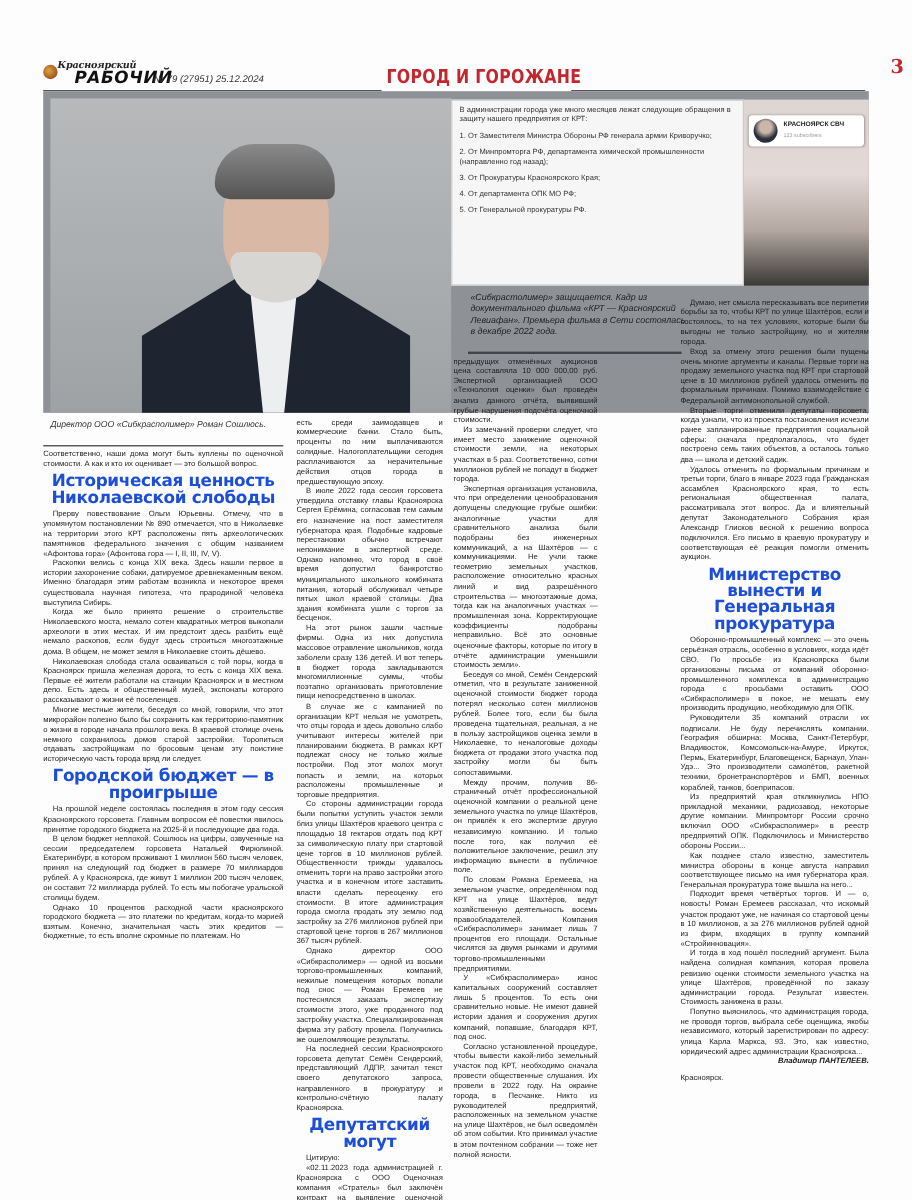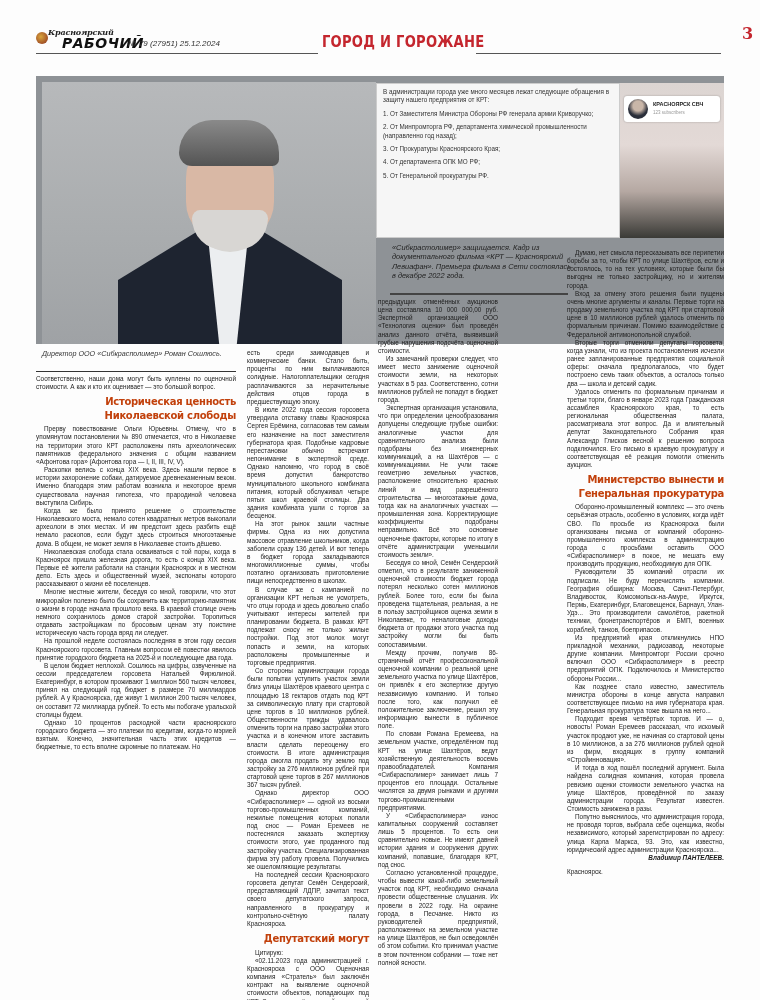--- a/index.html
+++ b/index.html
@@ -1,19 +1,19 @@
 <!DOCTYPE html>
 <html><head>
 <meta charset="utf-8">
 <style>
   * { box-sizing: border-box; margin: 0; padding: 0; }
   html, body { width: 760px; height: 1000px; background: #fdfdfd; overflow: hidden; }
   body { font-family: "Liberation Sans", sans-serif; color: #1a1a1a; position: relative; }
 
-  .header { position: absolute; left: 36px; top: 22px; width: 688px; height: 32px; text-align: right; }
+  .header { position: absolute; left: 36px; top: 44px; width: 688px; height: 32px; text-align: right; }
   .logo { position: absolute; left: 0; top: 4px; width: 90px; height: 24px; }
   .logo-emblem { position: absolute; left: 0; top: 6px; width: 12px; height: 12px; border-radius: 50%; background: radial-gradient(circle at 40% 40%, #d9a53c, #8a2e1e); }
   .logo-top { position: absolute; left: 12px; top: 1px; font-family: "DejaVu Serif", serif; font-style: italic; font-weight: bold; font-size: 8px; color: #222; letter-spacing: -0.2px; white-space: nowrap; }
   .logo-main { position: absolute; left: 14px; top: 9px; font-family: "DejaVu Sans", sans-serif; font-weight: bold; font-style: italic; font-size: 14px; color: #111; letter-spacing: 0.5px; white-space: nowrap; margin-left: 12px; }
   .issue { position: absolute; left: 92px; top: 17px; font-size: 8px; font-style: italic; color: #333; white-space: nowrap; }
   .hdr-line-left { position: absolute; left: 0; top: 31px; width: 282px; height: 1px; background: #555; }
   .section-title { position: absolute; left: 286px; top: 10px; font-family: "DejaVu Sans", sans-serif; font-weight: bold; font-size: 16px; color: #c4262e; letter-spacing: 0.3px; transform: scaleX(0.82); transform-origin: left; white-space: nowrap; }
   .hdr-line-right { position: absolute; left: 440px; top: 31px; width: 245px; height: 1px; background: #555; }
   .page-num { position: absolute; left: 706px; top: 2px; font-family: "DejaVu Serif", serif; font-weight: bold; font-size: 16px; color: #c4262e; }
 
@@ -34,21 +34,21 @@
   .channel-sub { position: absolute; left: 29px; top: 14px; font-size: 4.5px; color: #999; white-space: nowrap; }
 
   .caption-photo { position: absolute; left: 42px; top: 349px; width: 200px; font-style: italic; font-size: 7.2px; line-height: 9px; color: #333; }
   .cap-rule-1 { position: absolute; left: 36px; top: 371px; width: 200px; height: 1px; background: #333; }
   .caption-ss { position: absolute; left: 392px; top: 243px; width: 180px; font-style: italic; font-size: 7.4px; line-height: 9.4px; color: #222; }
   .cap-rule-2 { position: absolute; left: 390px; top: 293px; width: 178px; height: 2px; background: #444; }
 
   .col { position: absolute; font-size: 6.4px; line-height: 8.15px; text-align: justify; color: #1c1c1c; }
   .col p { text-indent: 8px; }
   .col p.noindent { text-indent: 0; }
-  .col h2 { font-family: "DejaVu Sans", sans-serif; font-weight: bold; font-size: 10px; line-height: 13.5px; color: #c2410c; margin: 4px 0 3px; text-align: right; letter-spacing: -0.3px; transform-origin: left; }
+  .col h2 { font-family: "DejaVu Sans", sans-serif; font-weight: bold; font-size: 14px; line-height: 13.5px; color: #1d4ed8; margin: 4px 0 3px; text-align: center; letter-spacing: -0.3px; transform-origin: left; }
   .col .sig { text-align: right; font-style: italic; font-weight: bold; text-indent: 0; }
   #c1 { left: 36px; top: 375px; width: 200px; }
   #c2 { left: 247px; top: 349px; width: 122px; }
   #c3 { left: 378px; top: 298px; width: 120px; }
   #c4 { left: 503px; top: 249px; width: 0; }
   #c4 { left: 567px; top: 249px; width: 157px; }
 </style>
 </head>
 <body>
 
@@ -97,20 +97,21 @@
 <div class="cap-rule-2"></div>
 
 <div class="col" id="c1">
   <p class="noindent">Соответственно, наши дома могут быть куплены по оценочной стоимости. А как и кто их оценивает — это большой вопрос.</p>
   <h2>Историческая ценность Николаевской слободы</h2>
   <p>Прерву повествование Ольги Юрьевны. Отмечу, что в упомянутом постановлении № 890 отмечается, что в Николаевке на территории этого КРТ расположены пять археологических памятников федерального значения с общим названием «Афонтова гора» (Афонтова гора — I, II, III, IV, V).</p>
   <p>Раскопки велись с конца XIX века. Здесь нашли первое в истории захоронение собаки, датируемое древнекаменным веком. Именно благодаря этим работам возникла и некоторое время существовала научная гипотеза, что прародиной человека выступила Сибирь.</p>
   <p>Когда же было принято решение о строительстве Николаевского моста, немало сотен квадратных метров выкопали археологи в этих местах. И им предстоит здесь разбить ещё немало раскопов, если будут здесь строиться многоэтажные дома. В общем, не может земля в Николаевке стоить дёшево.</p>
   <p>Николаевская слобода стала осваиваться с той поры, когда в Красноярск пришла железная дорога, то есть с конца XIX века. Первые её жители работали на станции Красноярск и в местном депо. Есть здесь и общественный музей, экспонаты которого рассказывают о жизни её поселенцев.</p>
   <p>Многие местные жители, беседуя со мной, говорили, что этот микрорайон полезно было бы сохранить как территорию-памятник о жизни в городе начала прошлого века. В краевой столице очень немного сохранилось домов старой застройки. Торопиться отдавать застройщикам по бросовым ценам эту поистине историческую часть города вряд ли следует.</p>
+  <h2>Городской бюджет — в проигрыше</h2>
   <p>На прошлой неделе состоялась последняя в этом году сессия Красноярского горсовета. Главным вопросом её повестки явилось принятие городского бюджета на 2025-й и последующие два года.</p>
   <p>В целом бюджет неплохой. Сошлюсь на цифры, озвученные на сессии председателем горсовета Натальей Фирюлиной. Екатеринбург, в котором проживают 1 миллион 560 тысяч человек, принял на следующий год бюджет в размере 70 миллиардов рублей. А у Красноярска, где живут 1 миллион 200 тысяч человек, он составит 72 миллиарда рублей. То есть мы побогаче уральской столицы будем.</p>
   <p>Однако 10 процентов расходной части красноярского городского бюджета — это платежи по кредитам, когда-то мэрией взятым. Конечно, значительная часть этих кредитов — бюджетные, то есть вполне скромные по платежам. Но</p>
 </div>
 
 <div class="col" id="c2">
   <p class="noindent">есть среди заимодавцев и коммерческие банки. Стало быть, проценты по ним выплачиваются солидные. Налогоплательщики сегодня расплачиваются за нерачительные действия отцов города в предшествующую эпоху.</p>
   <p>В июле 2022 года сессия горсовета утвердила отставку главы Красноярска Сергея Ерёмина, согласовав тем самым его назначение на пост заместителя губернатора края. Подобные кадровые перестановки обычно встречают непонимание в экспертной среде. Однако напомню, что город в своё время допустил банкротство муниципального школьного комбината питания, который обслуживал четыре пятых школ краевой столицы. Два здания комбината ушли с торгов за бесценок.</p>
   <p>На этот рынок зашли частные фирмы. Одна из них допустила массовое отравление школьников, когда заболели сразу 136 детей. И вот теперь в бюджет города закладываются многомиллионные суммы, чтобы поэтапно организовать приготовление пищи непосредственно в школах.</p>
   <p>В случае же с кампанией по организации КРТ нельзя не усмотреть, что отцы города и здесь довольно слабо учитывают интересы жителей при планировании бюджета. В рамках КРТ подлежат сносу не только жилые постройки. Под этот молох могут попасть и земли, на которых расположены промышленные и торговые предприятия.</p>

